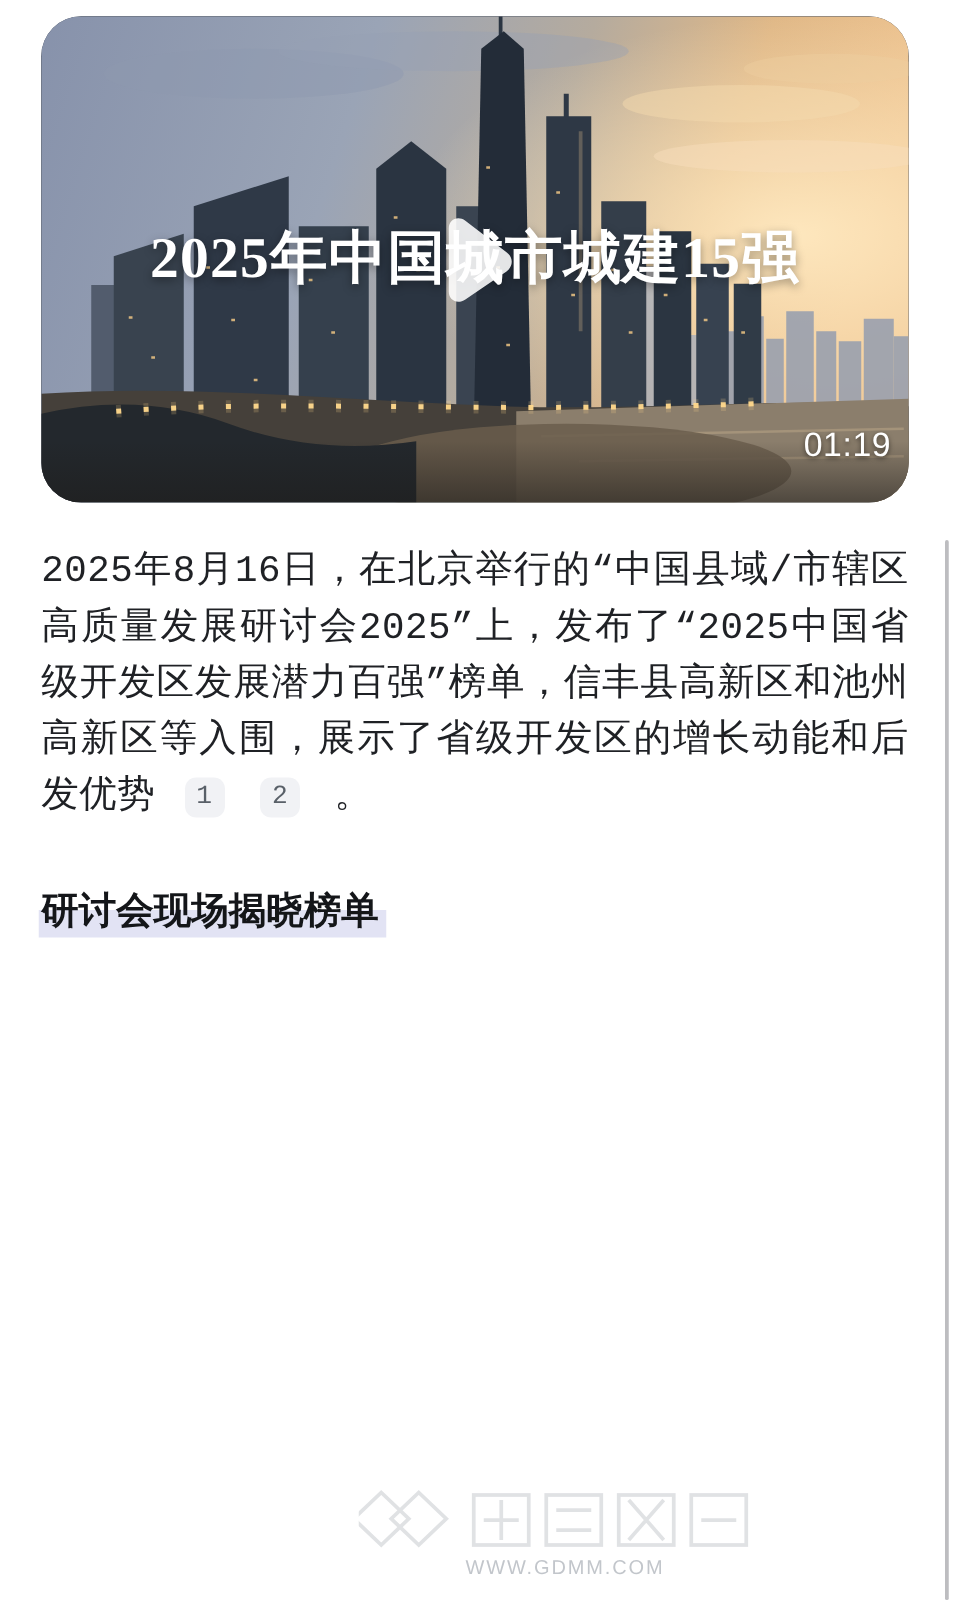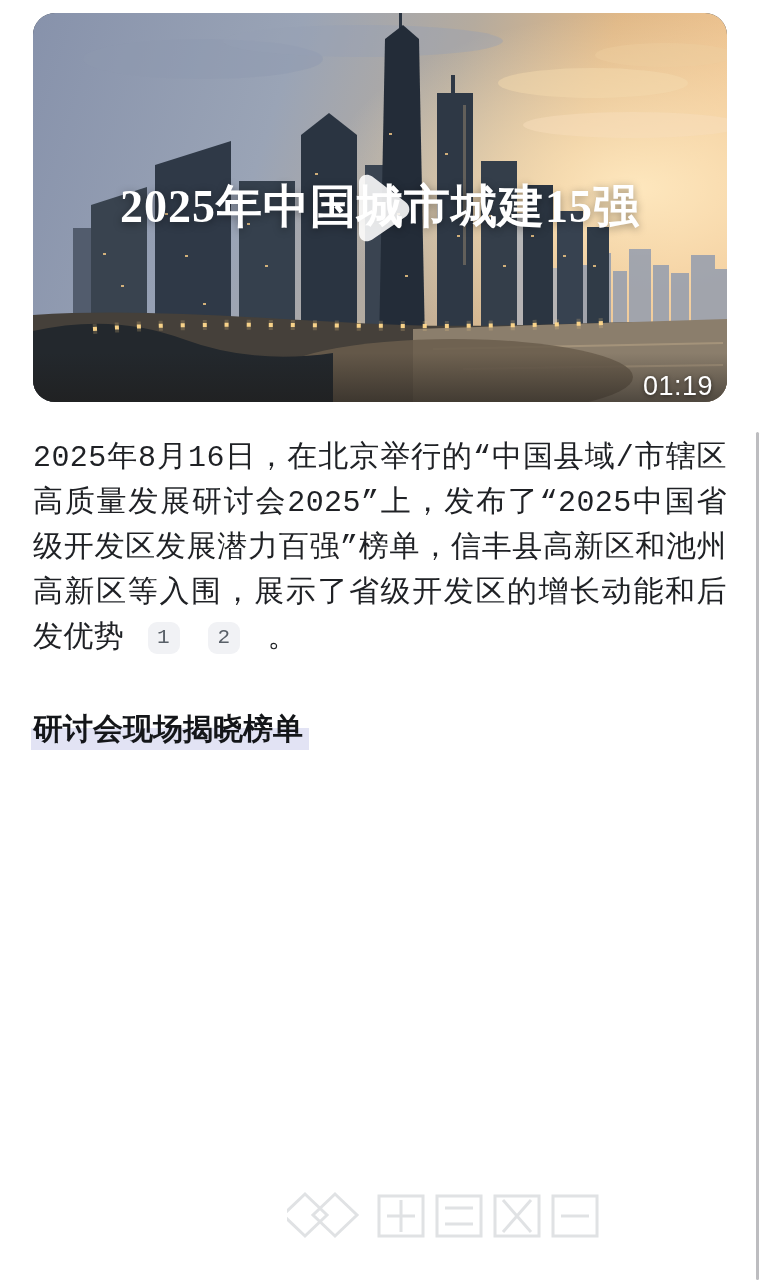--- a/index.html
+++ b/index.html
@@ -5,36 +5,36 @@
   html,body{margin:0;padding:0;}
   body{
     width:762px;height:1280px;position:relative;overflow:hidden;
     background:#ffffff;
     font-family:"Liberation Sans", sans-serif;
     color:#1f2125;
   }
   
   .video{
     position:absolute;left:33px;top:13px;width:694px;height:389px;
-    border-radius:22px;overflow:hidden;cursor:pointer;background:#2d3644;
+    border-radius:32px;overflow:hidden;cursor:pointer;background:#2d3644;
   }
   .video .skyline{position:absolute;inset:0;width:100%;height:100%;}
   .vtitle{
     position:absolute;left:0;right:0;top:50%;transform:translateY(-52%);
     text-align:center;white-space:nowrap;
     font-family:"Liberation Serif", serif;font-weight:700;
     font-size:46px;letter-spacing:1px;color:#ffffff;
     text-shadow:0 2px 8px rgba(0,0,0,.38);
   }
   .play{
     position:absolute;left:50%;top:50%;transform:translate(-50%,-50%);
     width:70px;height:78px;
   }
   .duration{
-    position:absolute;right:14px;bottom:0;
+    position:absolute;right:14px;bottom:30px;
     color:#ffffff;font-size:27px;letter-spacing:.5px;
     text-shadow:0 1px 4px rgba(0,0,0,.55);
   }
   
   .content{position:absolute;left:33px;top:402px;width:694px;z-index:2;}
   .para{
     margin:34px 0 0 0;font-size:30px;line-height:45px;letter-spacing:.4px;
     color:#1f2125;text-align:justify;font-family:Liberation Mono, monospace;
   }
   .cite{
@@ -203,15 +203,16 @@
       <rect x="92" y="10" width="44" height="40"></rect>
       <path d="M100 30 h28 M114 14 v32"></path>
       <rect x="150" y="10" width="44" height="40"></rect>
       <path d="M158 22 h28 M158 38 h28"></path>
       <rect x="208" y="10" width="44" height="40"></rect>
       <path d="M216 14 l28 32 M244 14 l-28 32"></path>
       <rect x="266" y="10" width="44" height="40"></rect>
       <path d="M274 30 h28"></path>
     </g>
   </svg>
+  <div class="wm-url">WWW.GDMM.COM</div>
 </div>
 
 <div class="scroll-thumb"></div>
 
 </body></html>

